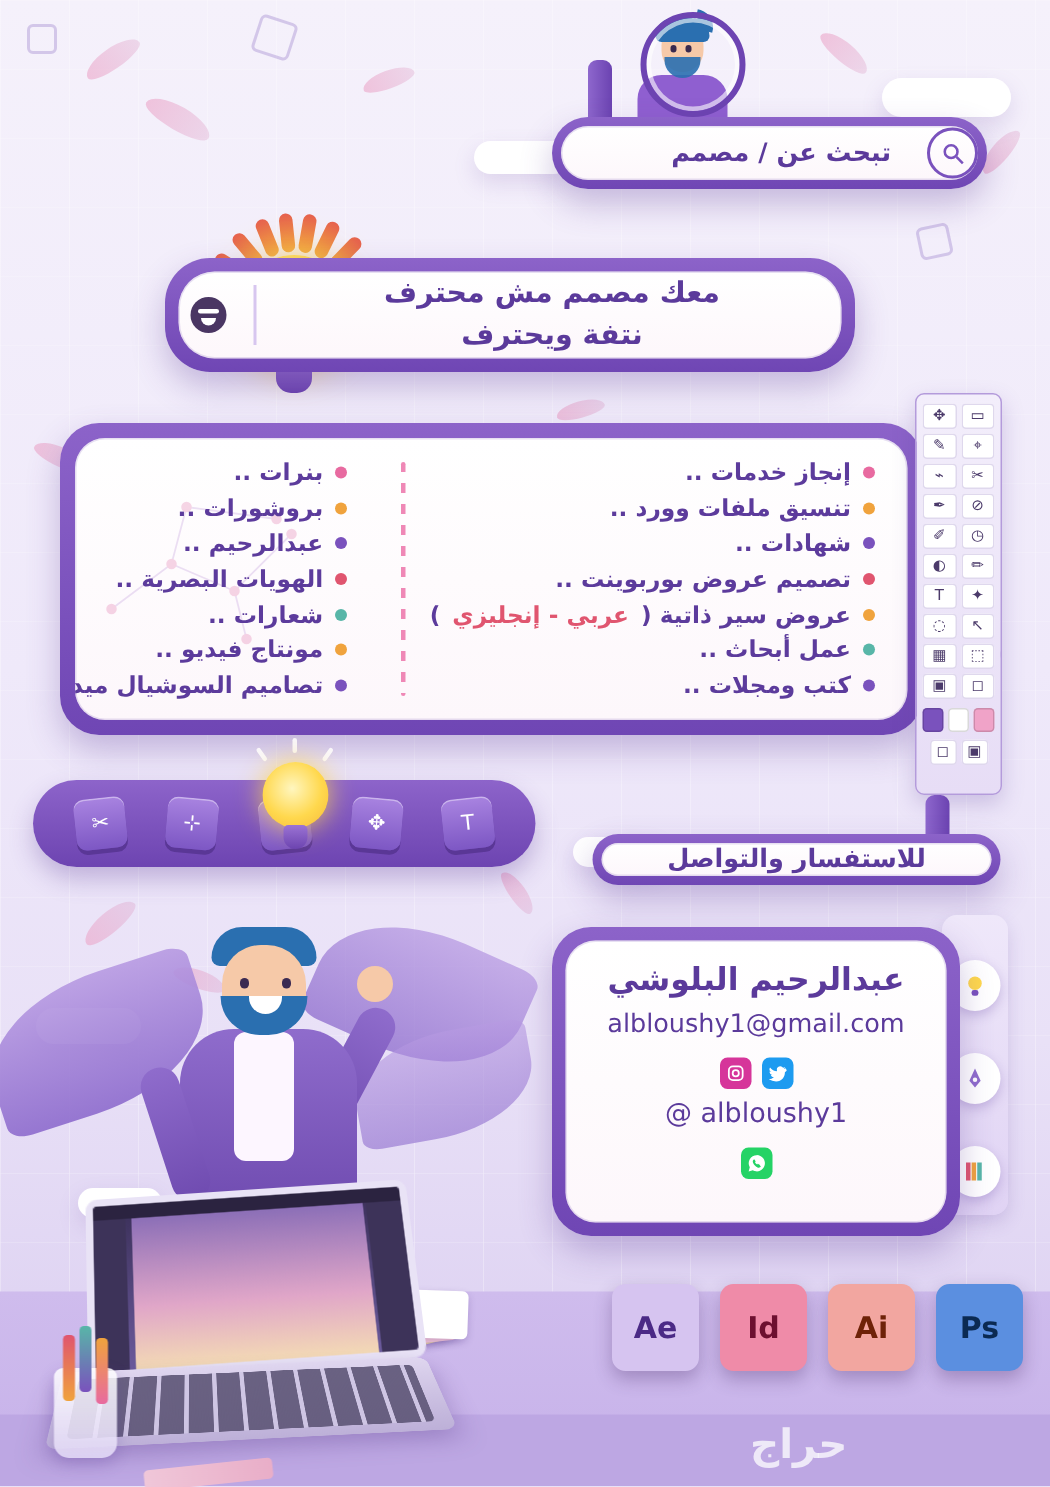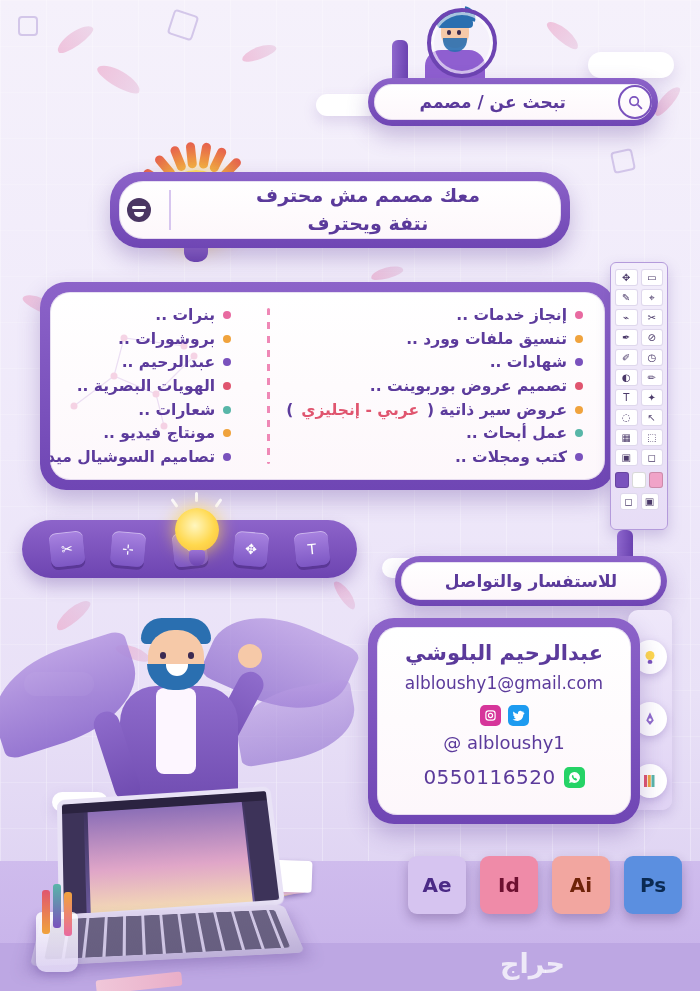--- a/index.html
+++ b/index.html
@@ -78,21 +78,21 @@
   .panel-inner {
     position: absolute;
     inset: 9px;
     background: linear-gradient(180deg, #ffffff 0%, #fdf7fb 100%);
     border-radius: 24px;
     box-shadow: inset 0 0 0 1px rgba(160,130,205,.25);
   }
 
   
   #search-panel { left: 368px; top: 78px; width: 290px; height: 48px; border-radius: 26px; }
-  #search-panel .panel-inner { inset: 6px; border-radius: 22px; display:flex; align-items:center;gap:28px; }
+  #search-panel .panel-inner { inset: 6px; border-radius: 22px; display:flex; align-items:center; }
   #search-text {
     flex: 1;
     text-align: right;
     padding: 0 16px 0 6px;
     font-size: 17px;
     color: #5b3a9b;
     font-weight: bold;
     white-space: nowrap;
   }
   .search-circle {
@@ -349,21 +349,21 @@
   }
   .tick {
     position: absolute;
     width: 3px; height: 10px;
     background: #fff;
     border-radius: 2px;
     opacity: .85;
   }
 
   
-  #contact-header { left: 395px; top: 556px; width: 272px; height: 50px; border-radius: 26px; }
+  #contact-header { left: 395px; top: 556px; width: 272px; height: 34px; border-radius: 26px; }
   #contact-header .panel-inner { inset: 6px; border-radius: 22px; display: flex; align-items: center; justify-content: center; }
   #contact-header .label { color: #5b3a9b; font-weight: bold; font-size: 17px; }
   .header-stem {
     position: absolute;
     left: 617px; top: 530px;
     width: 16px; height: 40px;
     background: linear-gradient(90deg,#8e67cd,#6b43b1);
     border-radius: 6px;
   }
 
@@ -844,21 +844,20 @@
           </svg>
         </div>
       </div>
       <div class="cc-handle">@ albloushy1</div>
       <div class="cc-phone-row">
         <div class="soc" style="background:#25d366">
           <svg viewBox="0 0 24 24" width="13" height="13" fill="#fff">
               <path d="M12 2a10 10 0 0 0-8.6 15L2 22l5.1-1.3A10 10 0 1 0 12 2zm5 14c-.3.8-1.6 1.5-2.3 1.5-1.2 0-3.3-1-5-2.8s-2.6-3.7-2.6-4.9c0-.7.7-2 1.5-2.3.3-.1.7 0 .9.3l1 1.7c.2.3.1.6-.1.8l-.5.5c.4 1 1.6 2.2 2.6 2.6l.5-.5c.2-.2.5-.3.8-.1l1.7 1c.3.2.4.6.5.9z"></path>
             </svg>
         </div>
-        <div class="cc-phone">0550116520</div>
       </div>
     </div>
   </div>
 
   <div id="adobe-row">
     <div class="adobe" style="background:#d6c4f0;color:#4b2a86">Ae</div>
     <div class="adobe" style="background:#ef8ba8;color:#6d1030">Id</div>
     <div class="adobe" style="background:#f2a6a0;color:#6e2208">Ai</div>
     <div class="adobe" style="background:#5b8fe0;color:#0b2a52">Ps</div>
   </div>

